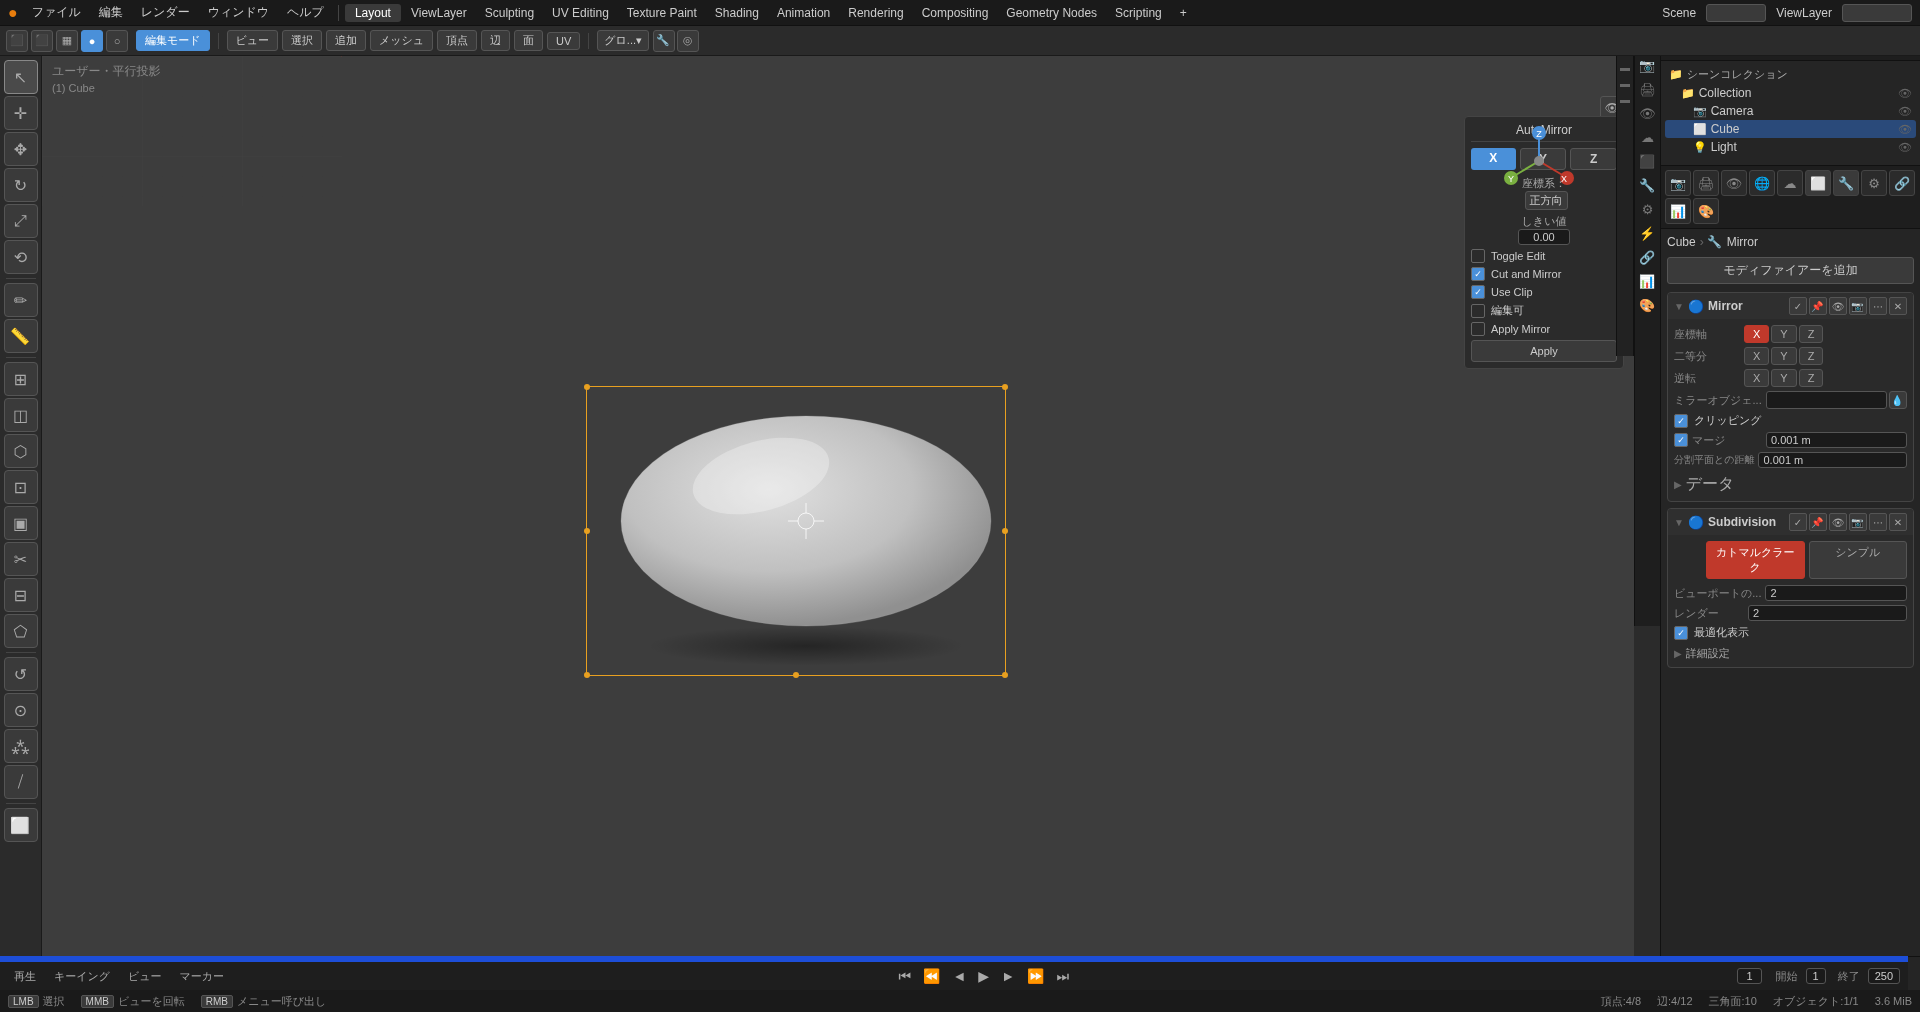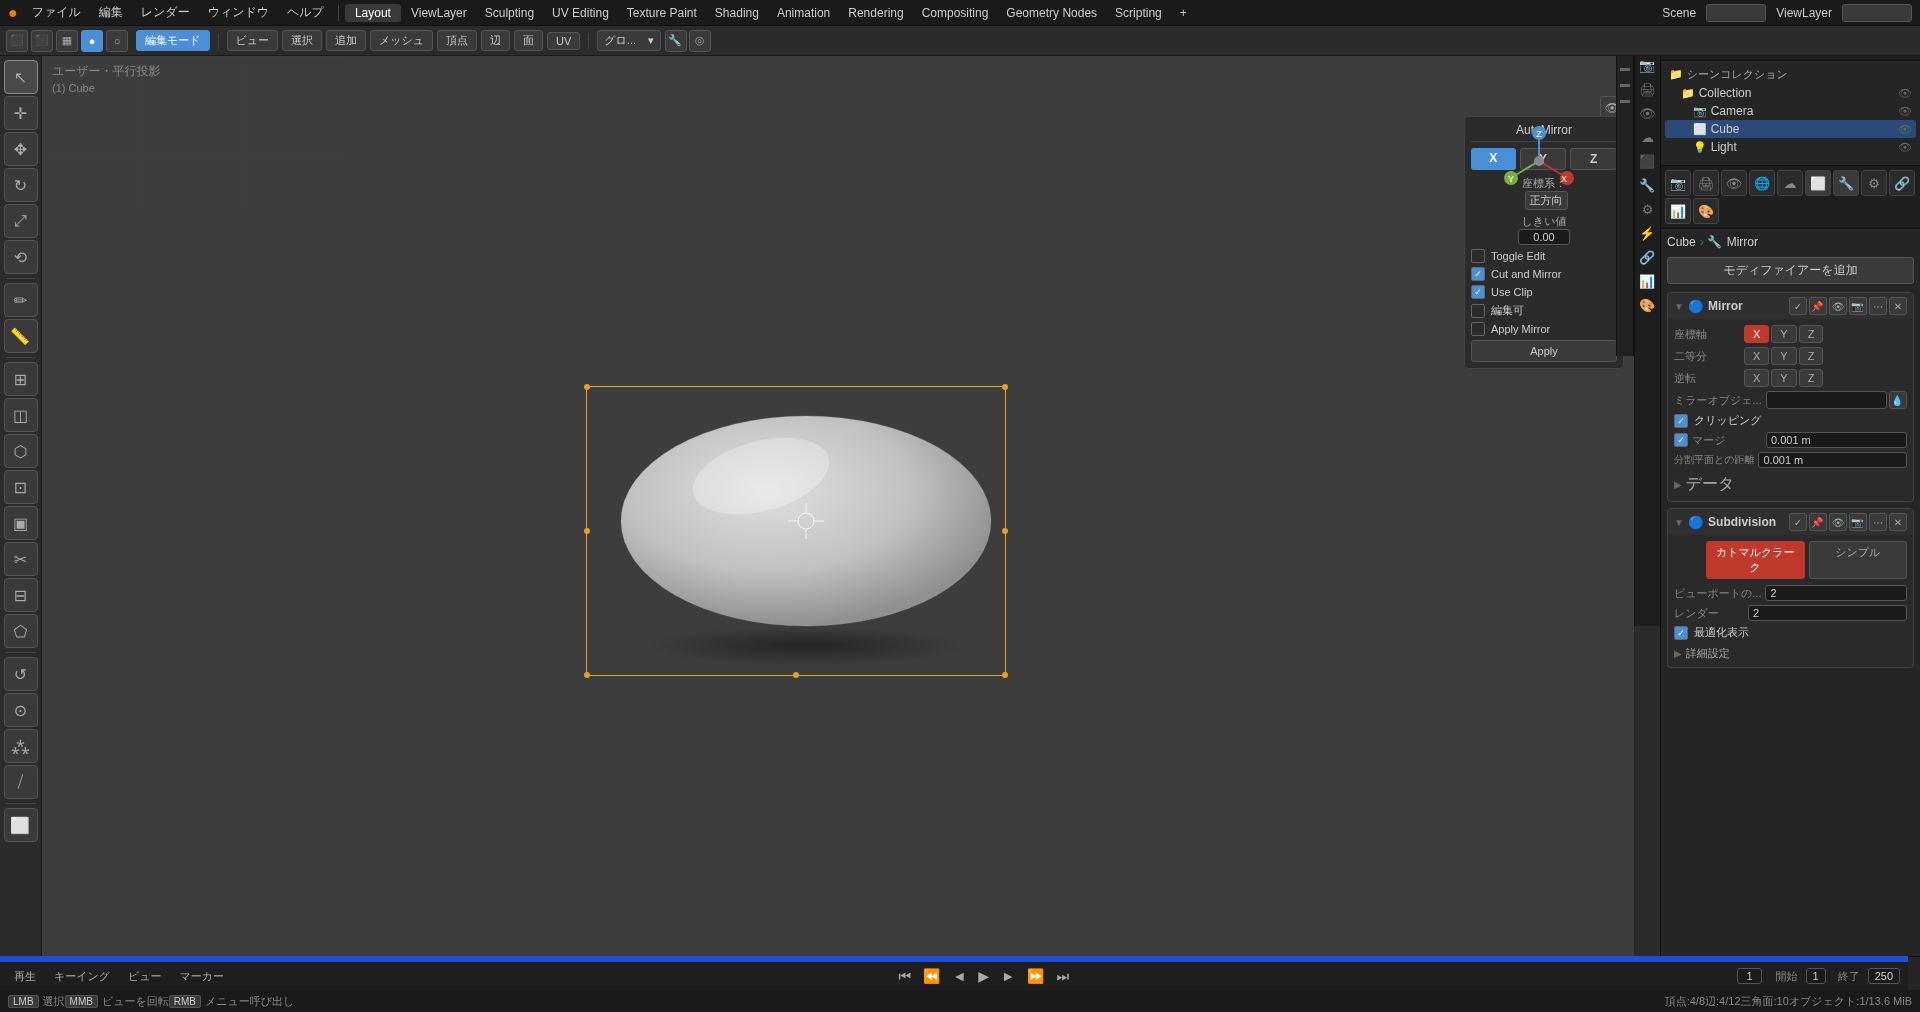--- a/index.html
+++ b/index.html
@@ -76,21 +76,21 @@
     .toolbar-btn.active { background: #4a90d9; color: #fff; border-color: #4a90d9; }
     .toolbar-dropdown {
       display: flex;
       align-items: center;
       padding: 2px 6px;
       background: #3a3a3a;
       border: 1px solid #555;
       border-radius: 3px;
       font-size: 11px;
       cursor: pointer;
-      gap: 12px;
+      gap: 0;
     }
 
     
     #left-tools {
       position: absolute;
       top: 56px;
       left: 0;
       width: 42px;
       bottom: 56px;
       background: #2b2b2b;
@@ -293,20 +293,21 @@
 
     
     #status-bar {
       position: absolute;
       bottom: 0; left: 0; right: 0;
       height: 22px;
       background: #1a1a1a;
       display: flex;
       align-items: center;
       padding: 0 8px;
+      gap: 16px;
       font-size: 11px;
       color: #888;
       z-index: 200;
     }
     .status-item { display: flex; align-items: center; gap: 4px; }
     .status-key {
       background: #3a3a3a;
       border: 1px solid #555;
       padding: 0 4px;
       border-radius: 2px;

